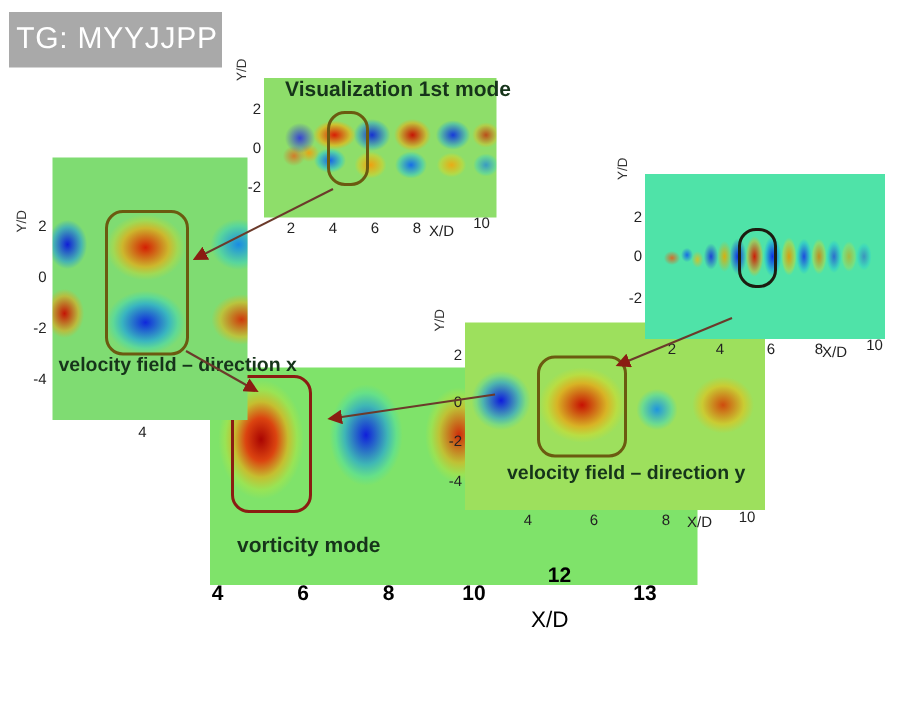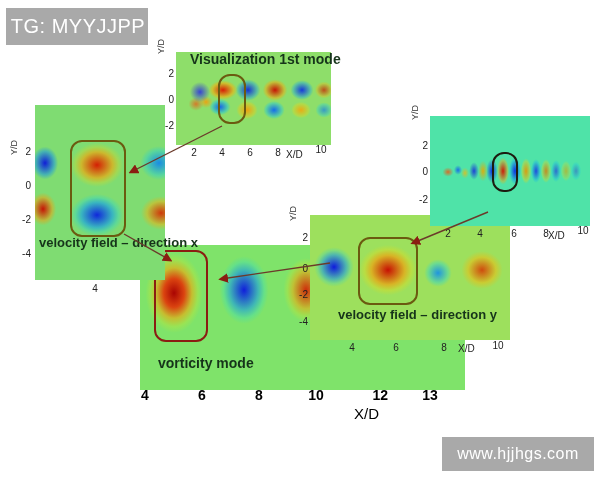--- a/index.html
+++ b/index.html
@@ -129,21 +129,21 @@
 
   <div class="panel" id="p-vort">
     <div class="plot"></div>
     <div class="hlbox red"></div>
     <div class="title">vorticity mode</div>
 
     <div class="xtick" style="left:-10px;top:142px;width:30px;">4</div>
     <div class="xtick" style="left:47px;top:142px;width:30px;">6</div>
     <div class="xtick" style="left:104px;top:142px;width:30px;">8</div>
     <div class="xtick" style="left:161px;top:142px;width:30px;">10</div>
-    <div class="xtick" style="left:218px;top:142px;width:30px;text-align:right;">12</div>
+    <div class="xtick" style="left:218px;top:130px;width:30px;">12</div>
     <div class="xtick" style="left:275px;top:142px;width:30px;">13</div>
     <div class="xlab" style="left:214px;top:160px;">X/D</div>
   </div>
 
   <div class="panel" id="p-velx">
     <div class="plot"></div>
     <div class="hlbox"></div>
     <div class="title">velocity field – direction x</div>
 
     <div class="ylab" style="left:-26px;top:50px;">Y/D</div>
@@ -217,15 +217,14 @@
     <line x1="222" y1="126" x2="131" y2="172" stroke="#6b3a2a" stroke-width="1.4" marker-end="url(#ah)"></line>
 
     <line x1="124" y1="234" x2="170" y2="260" stroke="#6b3a2a" stroke-width="1.4" marker-end="url(#ah)"></line>
 
     <line x1="330" y1="263" x2="221" y2="279" stroke="#6b3a2a" stroke-width="1.4" marker-end="url(#ah)"></line>
 
     <line x1="488" y1="212" x2="413" y2="243" stroke="#6b3a2a" stroke-width="1.4" marker-end="url(#ah)"></line>
   </svg>
 
   <div class="wm" id="wm-tl">TG: MYYJJPP</div>
-  <div class="wm" id="wm-br">www.hjjhgs.com</div>
 
 </div>
 
 </body></html>

